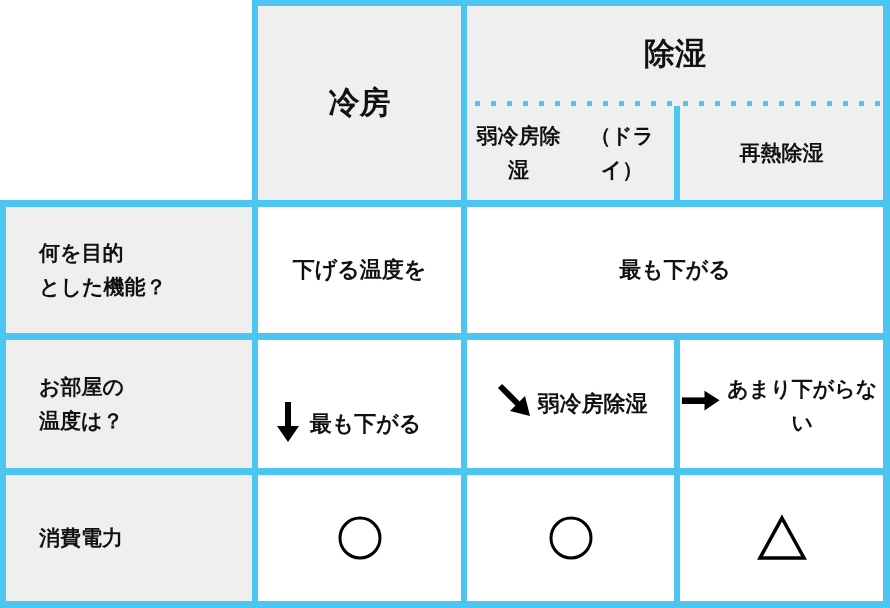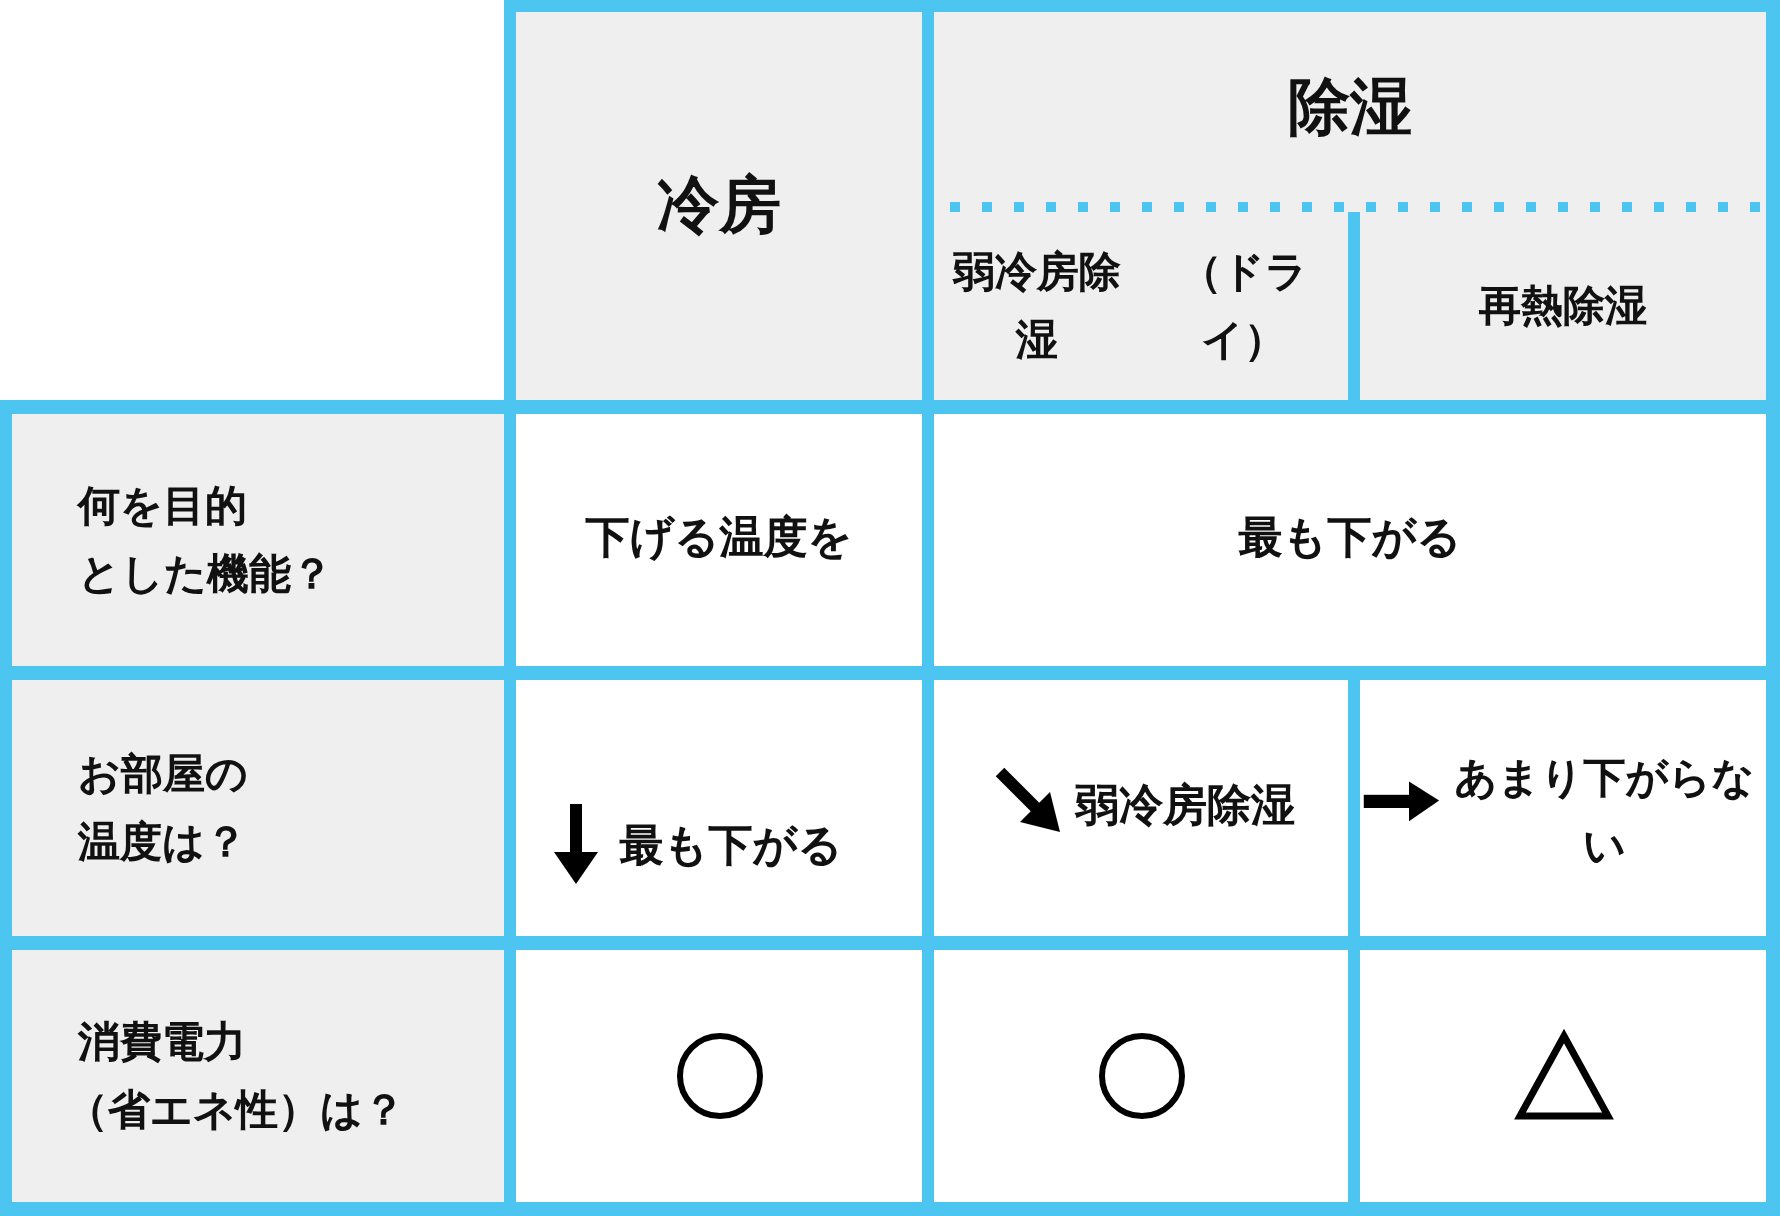--- a/index.html
+++ b/index.html
@@ -85,21 +85,20 @@
       <rect x="2" y="15" width="26" height="7" fill="#000"></rect>
       <polygon points="26,8 42,18 26,29" fill="#000"></polygon>
     </svg>
     <span class="body-txt" style="font-size:21px;">あまり下がらない</span>
   </div>
 </div>
 
 <div class="cell gray rowlabel" style="left:6px;top:475px;width:246px;height:126px;">
   <div>
     <div>消費電力</div>
-    <div style="margin-left:-6px;">（省エネ性）は？</div>
   </div>
 </div>
 <div class="cell white" style="left:258px;top:475px;width:203px;height:126px;">
   <svg width="48" height="48" viewBox="0 0 48 48">
     <ellipse cx="24" cy="24" rx="20" ry="20" fill="none" stroke="#000" stroke-width="3"></ellipse>
   </svg>
 </div>
 <div class="cell white" style="left:467px;top:475px;width:207px;height:126px;">
   <svg width="48" height="48" viewBox="0 0 48 48">
     <ellipse cx="24" cy="24" rx="20" ry="20" fill="none" stroke="#000" stroke-width="3"></ellipse>

